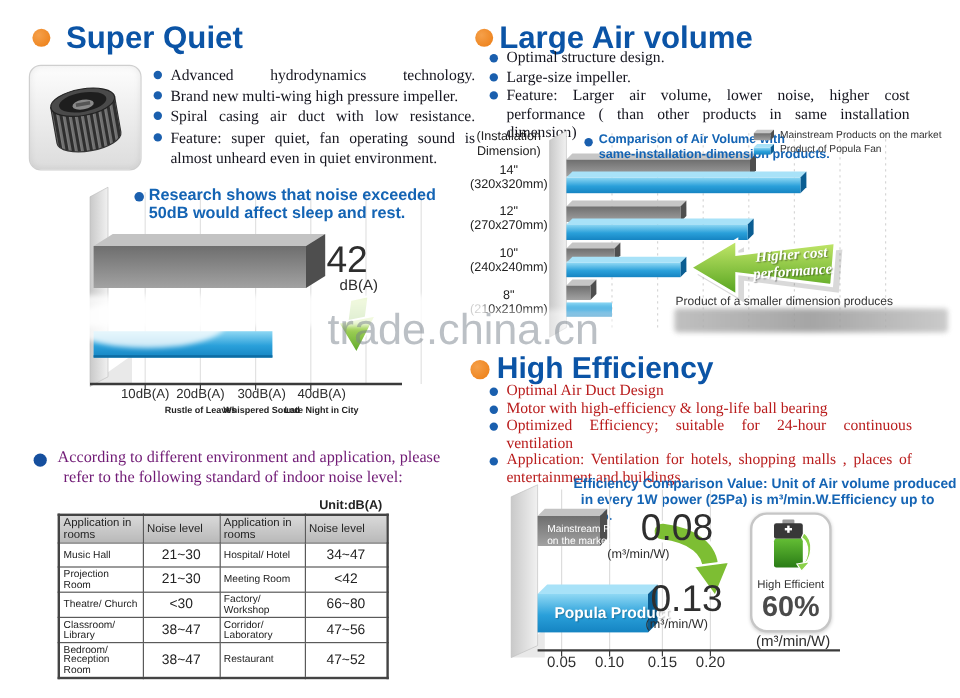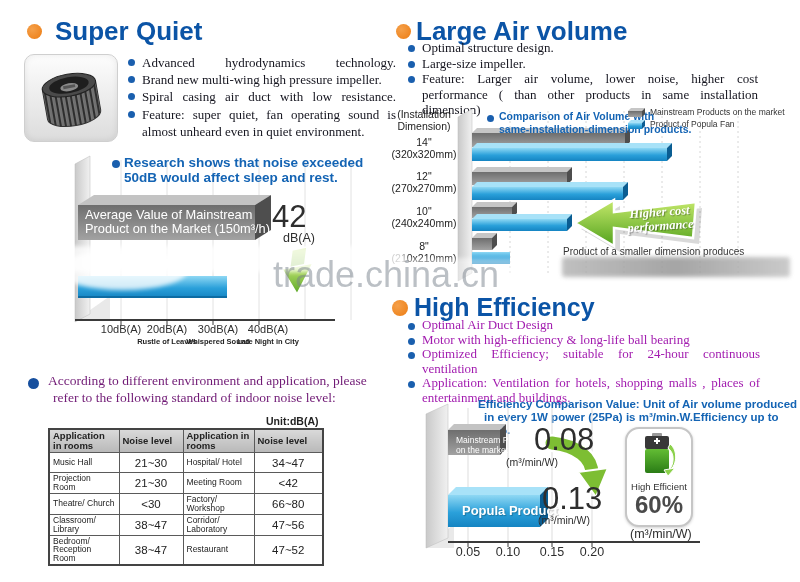--- a/index.html
+++ b/index.html
@@ -13,21 +13,21 @@
   .li{display:flex;gap:7px;}
   .li .txt{flex:1;text-align:justify;}
   .spread{text-align-last:justify;}
   .bluebold{color:#1464b4;font-weight:bold;}
   .bignum{font-size:31px;color:#2e2e2e;line-height:1;}
   .tick{font-size:11px;color:#2e2e2e;transform:translateX(-50%);white-space:nowrap;}
   .sub{font-size:7.5px;font-weight:bold;color:#222;transform:translateX(-50%);white-space:nowrap;}
   .wash{background:rgba(255,255,255,.78);filter:blur(2px);}
   table.noise{border-collapse:collapse;width:274px;table-layout:fixed;}
   table.noise td,table.noise th{border:1px solid #5a5a5a;padding:1px 3px;overflow:hidden;}
-  table.noise th{background:linear-gradient(#d9d9d9,#b9b9b9);font-size:9.5px;font-weight:bold;
+  table.noise th{background:linear-gradient(#d9d9d9,#b9b9b9);font-size:9.5px;font-weight:normal;
                  color:#222;line-height:1.05;text-align:left;height:20px;}
   td.room{font-size:8.5px;line-height:1.05;text-align:left;height:17px;}
   td.val{font-size:11.5px;text-align:center;}
   .wm{color:#79828c;opacity:.5;font-size:36px;letter-spacing:0;white-space:nowrap;}
 </style>
 </head>
 <body>
 
 <div id="page">
 
@@ -128,24 +128,20 @@
       <line x1="153" y1="172" x2="153" y2="177"></line>
         <line x1="199" y1="172" x2="199" y2="177"></line>
     </g>
   </svg>
 
   <div class="abs" style="left:112px;top:160px;width:8px;height:8px;border-radius:50%;background:#1a5fae;"></div>
   <div class="abs bluebold" style="left:124px;top:155px;font-size:13.5px;line-height:15px;">
     <div>Research shows that noise exceeded</div>
     <div>50dB would affect sleep and rest.</div>
   </div>
-  <div class="abs" style="left:85px;top:208px;font-size:12.8px;line-height:13.5px;color:#fff;">
-    <div>Average Value of Mainstream</div>
-    <div>Product on the Market (150m³/h)</div>
-  </div>
   <div class="abs bignum" style="left:272px;top:201px;">42</div>
   <div class="abs" style="left:283px;top:231px;font-size:12.5px;color:#2e2e2e;">dB(A)</div>
   <div class="abs tick" style="left:121px;top:323px;">10dB(A)</div>
   <div class="abs tick" style="left:167px;top:323px;">20dB(A)</div>
   <div class="abs tick" style="left:218px;top:323px;">30dB(A)</div>
   <div class="abs tick" style="left:268px;top:323px;">40dB(A)</div>
   <div class="abs sub" style="left:167px;top:337px;">Rustle of Leaves</div>
   <div class="abs sub" style="left:218px;top:337px;">Whispered Sound</div>
   <div class="abs sub" style="left:268px;top:337px;">Late Night in City</div>
 
@@ -320,21 +316,21 @@
   <div class="abs" style="left:562px;top:257px;width:228px;height:20px;border-radius:3px;background:linear-gradient(90deg,#b5b5b5,#969696,#c2c2c2);filter:blur(2px);opacity:.85;"></div>
 
   <div class="abs wash" style="left:55px;top:246px;width:350px;height:26px;"></div>
   <div class="abs wash" style="left:58px;top:250px;width:130px;height:40px;border-radius:50%;"></div>
   <div class="abs wash" style="left:398px;top:258px;width:130px;height:32px;opacity:.6;"></div>
   <div class="abs wm" style="left:273px;top:254px;">trade.china.cn</div>
 
   <div class="abs" style="left:392px;top:300px;width:16px;height:16px;border-radius:50%;background:radial-gradient(circle at 35% 35%,#f5a04a,#ec7c12);"></div>
   <div class="abs h1" style="left:414px;top:295px;font-size:25px;">High Efficiency</div>
 
-  <div class="abs serif" style="left:408px;top:318px;width:352px;font-size:13px;line-height:14.6px;color:#a21caf;">
+  <div class="abs serif" style="left:408px;top:318px;width:352px;font-size:13px;line-height:14.6px;color:#b91c1c;">
     <div class="li">
         <span class="bdot"></span>
         <span class="txt">Optimal Air Duct Design</span>
       </div>
     <div class="li">
         <span class="bdot"></span>
         <span class="txt">Motor with high-efficiency &amp; long-life ball bearing</span>
       </div>
     <div class="li">
         <span class="bdot"></span>

